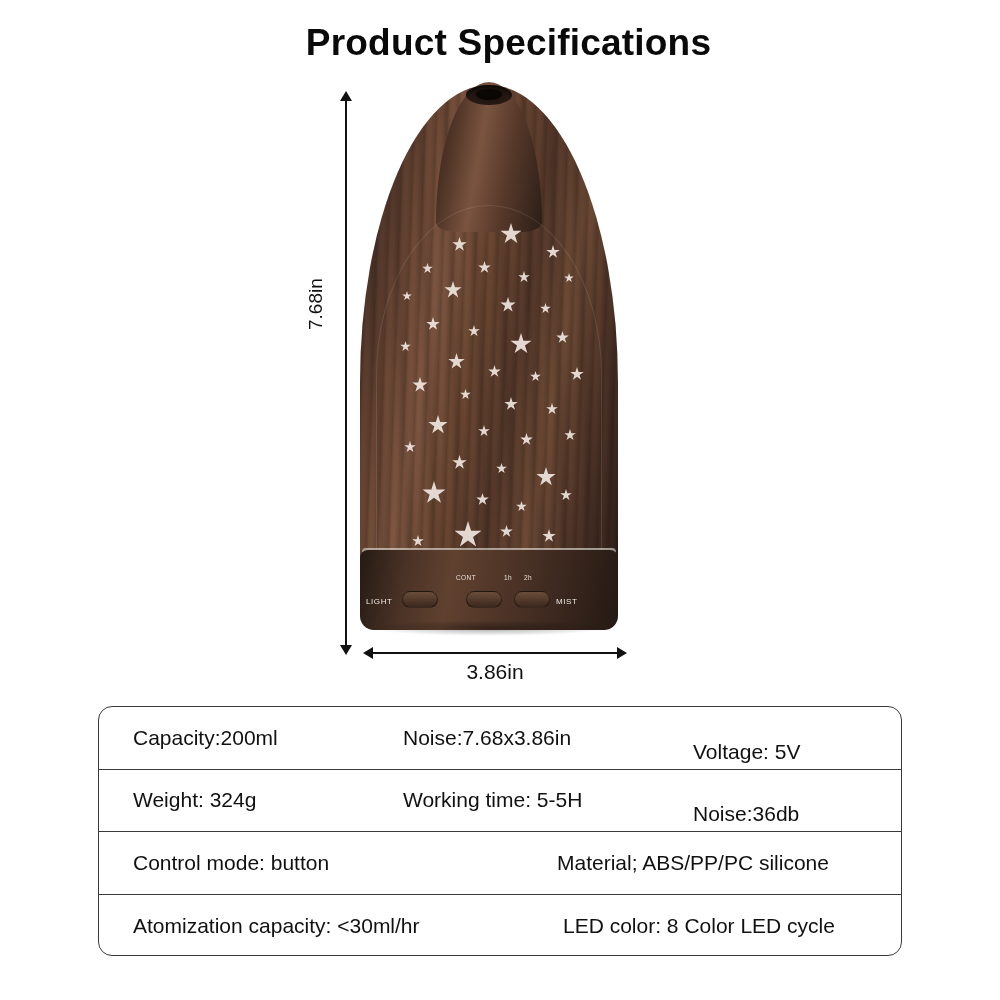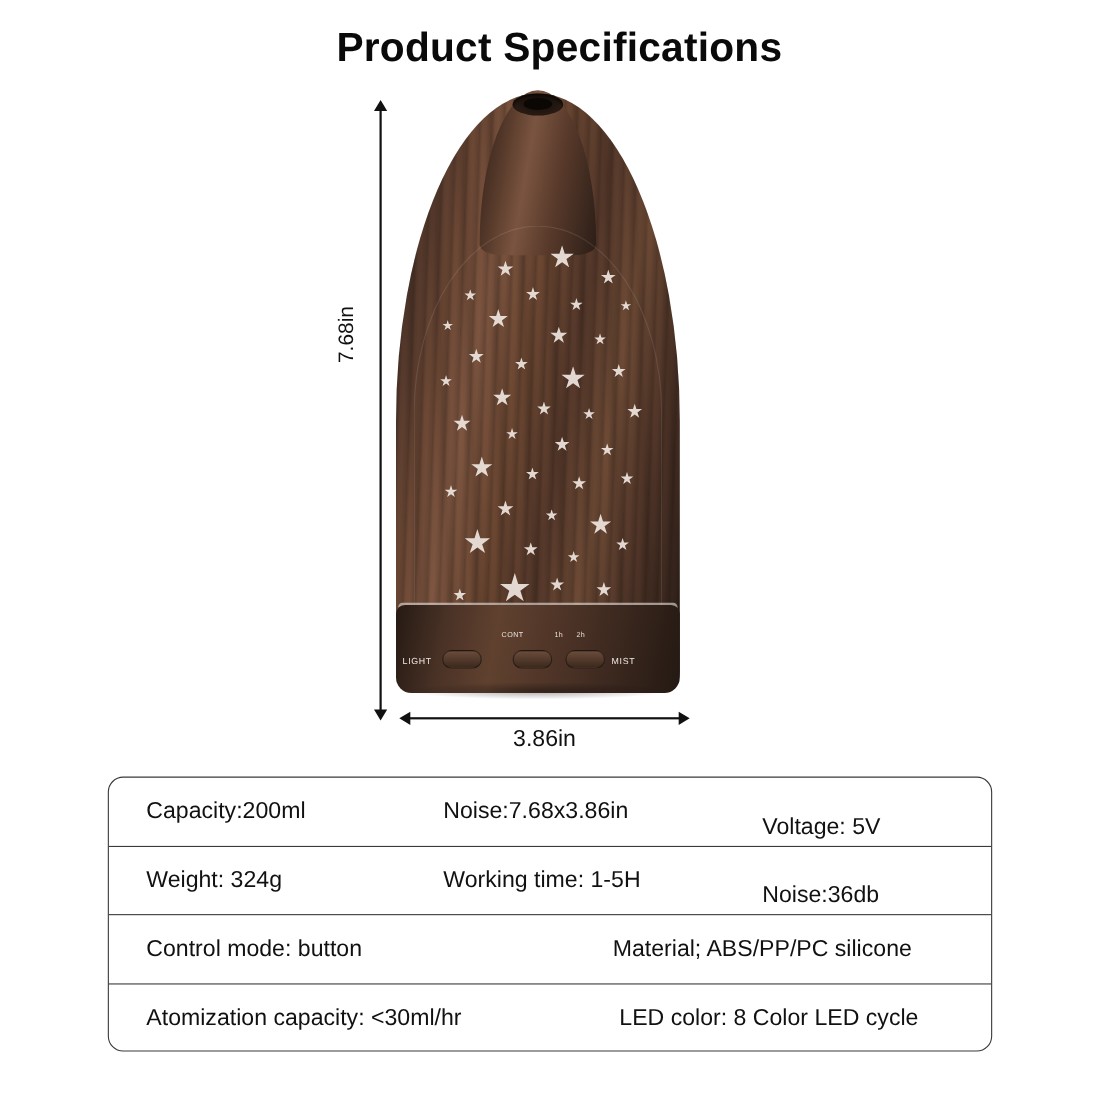--- a/index.html
+++ b/index.html
@@ -339,21 +339,21 @@
   <div class="dim-h-label">3.86in</div>
 
   <div class="spec-table">
     <div class="spec-row r3">
       <div class="spec-cell c1">Capacity:200ml</div>
       <div class="spec-cell c2">Noise:7.68x3.86in</div>
       <div class="spec-cell c3">Voltage: 5V</div>
     </div>
     <div class="spec-row r3">
       <div class="spec-cell c1">Weight: 324g</div>
-      <div class="spec-cell c2">Working time: 1-5H</div>
+      <div class="spec-cell c2">Working time: 5-5H</div>
       <div class="spec-cell c3">Noise:36db</div>
     </div>
     <div class="spec-row r2">
       <div class="spec-cell c2">Control mode: button</div>
       <div class="spec-cell c1">Material; ABS/PP/PC silicone</div>
     </div>
     <div class="spec-row r2b">
       <div class="spec-cell c1">Atomization capacity: &lt;30ml/hr</div>
       <div class="spec-cell c2">LED color: 8 Color LED cycle</div>
     </div>

